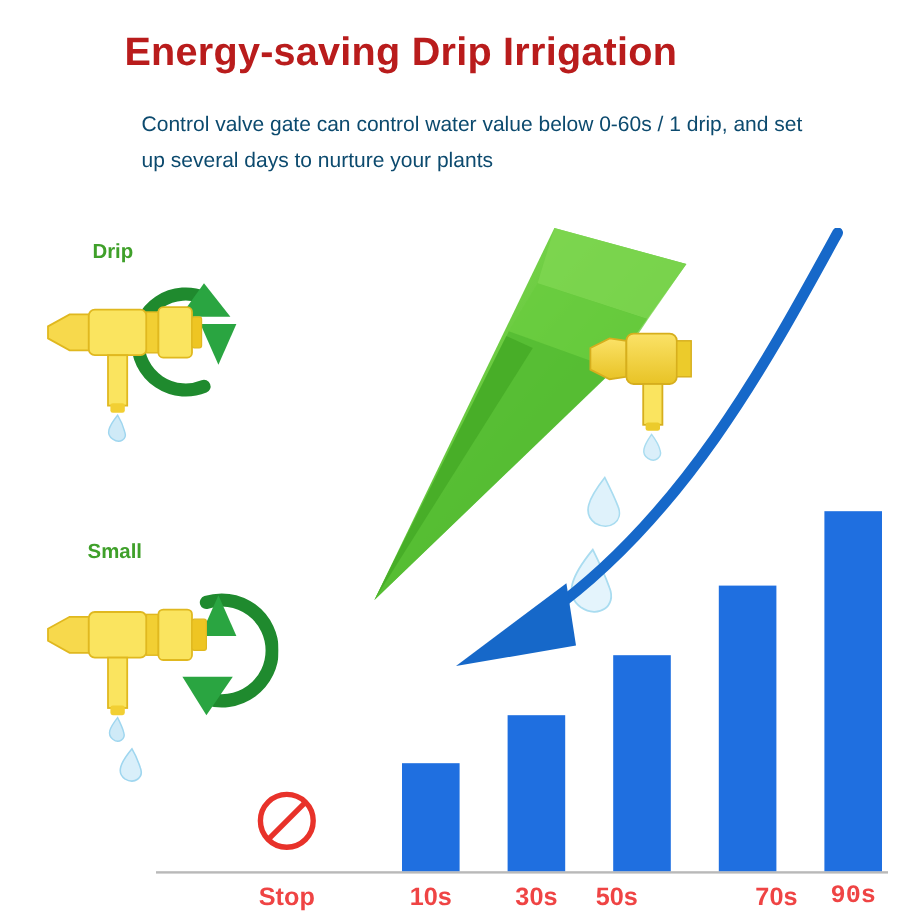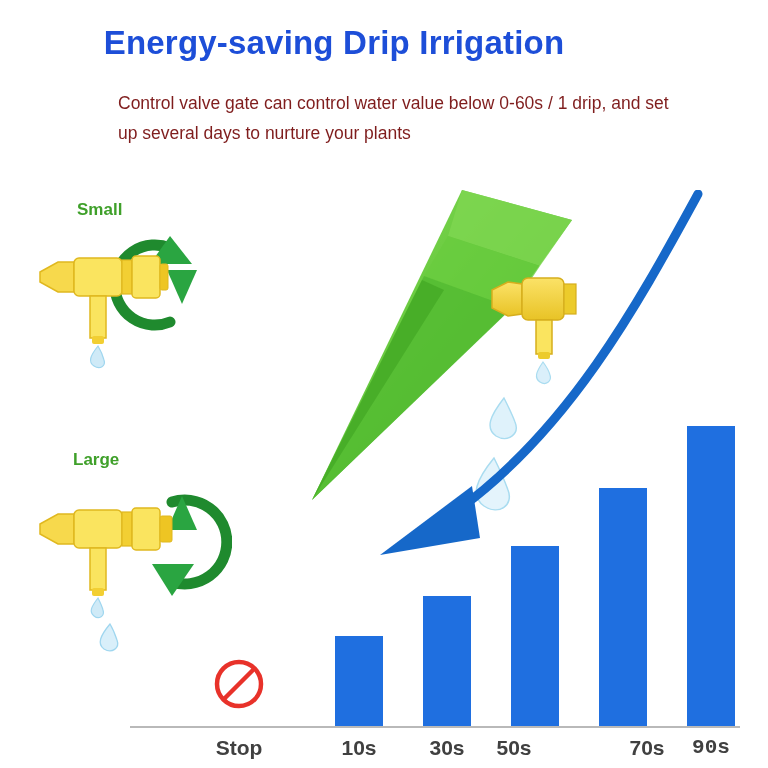--- a/index.html
+++ b/index.html
@@ -17,31 +17,31 @@
 
   
   #title {
     position: absolute;
     left: 0;
     top: 24px;
     width: 668px;
     text-align: center;
     font-size: 33px;
     font-weight: bold;
-    color: #1d4ed8;
+    color: #b91c1c;
     letter-spacing: 0.2px;
   }
   #subtitle {
     position: absolute;
     left: 118px;
     top: 88px;
     width: 560px;
     font-size: 17.5px;
     line-height: 30px;
-    color: #7f1d1d;
+    color: #0c4a6e;
     font-weight: 500;
   }
 
   
   .demo-label {
     position: absolute;
     font-size: 17px;
     font-weight: bold;
     color: #3fa02a;
   }
@@ -72,21 +72,21 @@
     position: absolute;
     bottom: 34px;
     background: #1f6fe0;
   }
   .cat-label {
     position: absolute;
     top: 556px;
     text-align: center;
     font-size: 21px;
     font-weight: bold;
-    color: #404040;
+    color: #ef4444;
   }
   #stop-sign {
     position: absolute;
     left: 83px;
     top: 478px;
     width: 52px;
     height: 52px;
   }
 
   
@@ -107,21 +107,21 @@
     width: 340px;
     height: 340px;
   }
 </style>
 </head>
 <body>
 
 <div id="title">Energy-saving Drip Irrigation</div>
 <div id="subtitle">Control valve gate can control water value below 0-60s / 1 drip, and set up several days to nurture your plants</div>
 
-<div id="label-small" class="demo-label">Small</div>
+<div id="label-small" class="demo-label">Drip</div>
 <div id="valve-small" class="valve-block">
   <svg width="210" height="140" viewBox="0 0 210 140">
 
     <path d="M148 18 A40 40 0 1 0 148 92" stroke="#1f8a2e" stroke-width="11" fill="none" stroke-linecap="round"></path>
     <polygon points="148,6 170,34 128,34" fill="#2aa541"></polygon>
     <polygon points="160,74 175,40 145,40" fill="#2aa541"></polygon>
 
     <g>
       <path d="M18 42 L36 32 L52 32 L52 62 L36 62 L18 52 Z" fill="#f7d94c" stroke="#e0b81f" stroke-width="1.5"></path>
       <rect x="52" y="28" width="48" height="38" rx="5" fill="#fae45f" stroke="#e0b81f" stroke-width="1.5"></rect>
@@ -131,21 +131,21 @@
       <rect x="68" y="66" width="16" height="42" fill="#fae45f" stroke="#e0b81f" stroke-width="1.5"></rect>
       <rect x="70" y="106" width="12" height="8" rx="2" fill="#f2cf33"></rect>
     </g>
 
     <g>
       <path d="M76 116 C 68 126, 66 132, 72 136 C 78 140, 84 136, 82 130 C 81 126, 79 121, 76 116 Z" fill="#cfeaf7" stroke="#9fd6ef" stroke-width="1.2"></path>
     </g>
   </svg>
 </div>
 
-<div id="label-large" class="demo-label">Large</div>
+<div id="label-large" class="demo-label">Small</div>
 <div id="valve-large" class="valve-block">
   <svg width="210" height="180" viewBox="0 0 210 180">
 
     <path d="M150 24 A42 42 0 1 1 150 104" stroke="#1f8a2e" stroke-width="11" fill="none" stroke-linecap="round"></path>
     <polygon points="150,118 172,86 130,86" fill="#2aa541"></polygon>
     <polygon points="160,18 175,52 145,52" fill="#2aa541"></polygon>
 
     <g>
       <path d="M18 46 L36 36 L52 36 L52 66 L36 66 L18 56 Z" fill="#f7d94c" stroke="#e0b81f" stroke-width="1.5"></path>
       <rect x="52" y="32" width="48" height="38" rx="5" fill="#fae45f" stroke="#e0b81f" stroke-width="1.5"></rect>

